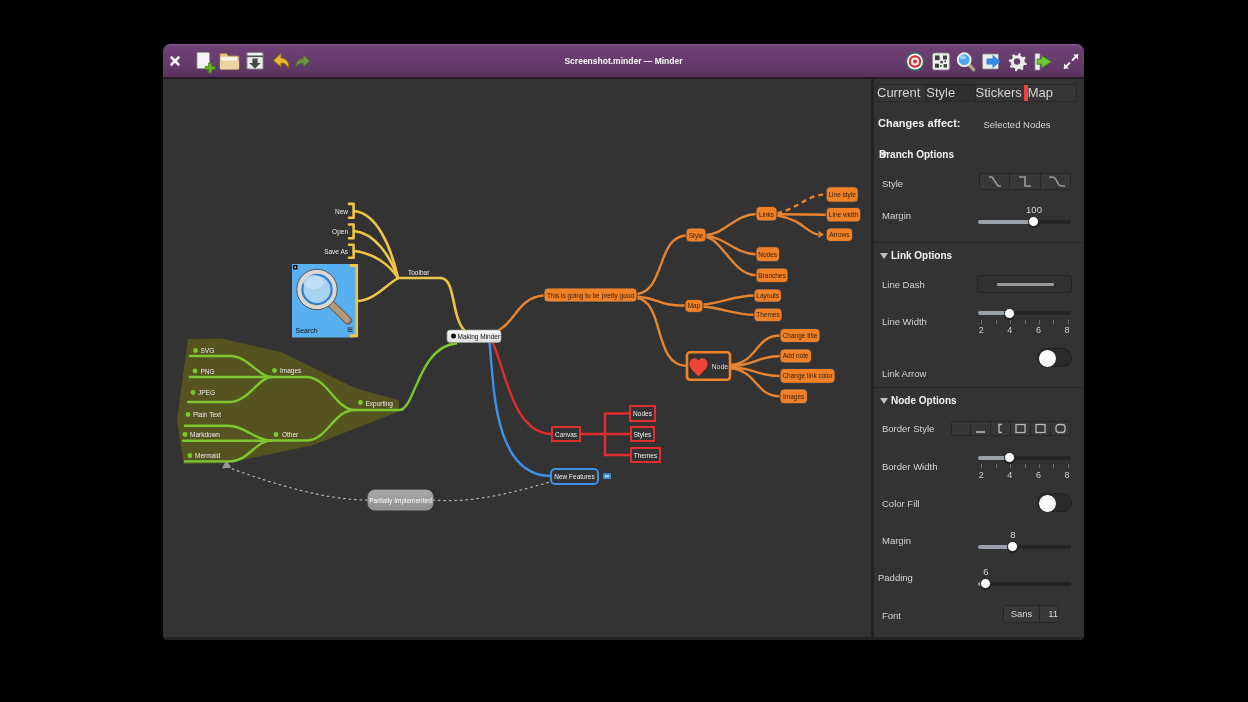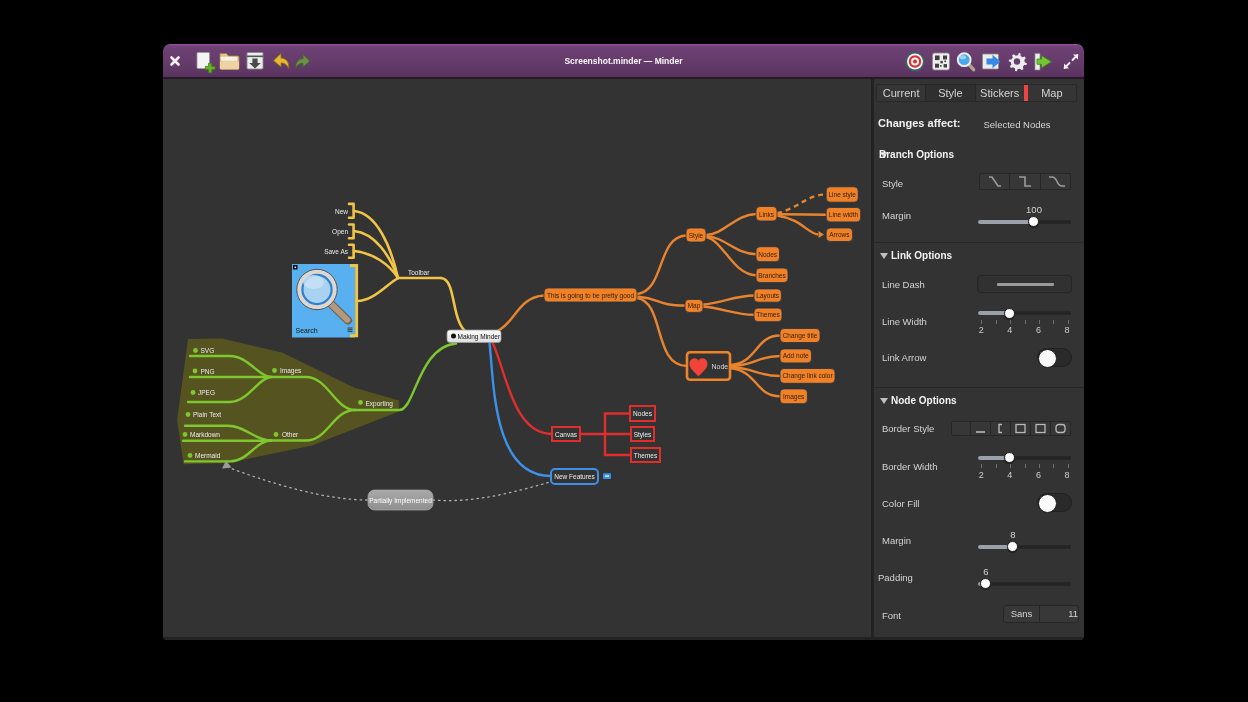--- a/index.html
+++ b/index.html
@@ -15,21 +15,21 @@
 .sb-label{position:absolute;color:#d4d4d4;font-size:9.5px;}
 .sb-head{position:absolute;color:#f2f2f2;font-size:10px;font-weight:bold;}
 .tri{position:absolute;width:0;height:0;border-left:4.5px solid transparent;border-right:4.5px solid transparent;border-top:6px solid #c0c0c0;}
 .track{position:absolute;height:4px;border-radius:2px;background:#242424;box-shadow:inset 0 0 0 1px #272727;}
 .trackfill{position:absolute;height:4px;border-radius:2px;background:#9aa1ab;}
 .knob{position:absolute;width:11px;height:11px;border-radius:50%;background:#fff;border:1px solid #1e1e1e;box-shadow:0 1px 1px rgba(0,0,0,.4);}
 .switch{position:absolute;width:35px;height:19px;border-radius:10px;background:#2a2a2a;border:1px solid #202020;}
 .sknob{position:absolute;left:0px;top:0px;width:19px;height:19px;border-radius:50%;background:#fafafa;border:1px solid #1e1e1e;}
 .tick{position:absolute;width:1px;height:4px;background:#6e6e6e;}
 .ticklabel{position:absolute;color:#c9ced4;font-size:9px;transform:translateX(-50%);}
-.tab{flex:1;text-align:center;line-height:16px;color:#d4d4d4;font-size:11px;background:#353536;}
+.tab{flex:1;line-height:16px;color:#d4d4d4;font-size:13px;background:#353536;}
 .bsty{flex:1;display:flex;align-items:center;justify-content:center;}
 </style>
 </head>
 <body>
 <div id="win">
   <div id="hb">
     <div id="title">Screenshot.minder — Minder</div>
     <svg class="hicon" style="left:0;top:0;" width="921" height="33" viewBox="0 0 921 33">
 
       <path d="M8.5 13.5 L15.5 20.5 M15.5 13.5 L8.5 20.5" stroke="#f4f0f4" stroke-width="2.6" stroke-linecap="round"></path>
@@ -338,21 +338,21 @@
       <div class="tick" style="left:121.6px;top:240.5px;"></div>
       <div class="tick" style="left:135.8px;top:240.5px;"></div>
       <div class="tick" style="left:150.8px;top:240.5px;"></div>
       <div class="tick" style="left:165px;top:240.5px;"></div>
       <div class="tick" style="left:179.3px;top:240.5px;"></div>
       <div class="tick" style="left:193.5px;top:240.5px;"></div>
     <div class="ticklabel" style="left:107.3px;top:246px;">2</div>
       <div class="ticklabel" style="left:135.8px;top:246px;">4</div>
       <div class="ticklabel" style="left:164.6px;top:246px;">6</div>
       <div class="ticklabel" style="left:193px;top:246px;">8</div>
-    <div class="sb-label" style="left:8px;top:273px;">Link Arrow</div>
+    <div class="sb-label" style="left:8px;top:289px;">Link Arrow</div>
     <div class="switch" style="left:163px;top:269px;">
         <div class="sknob"></div>
       </div>
 
     <div style="position:absolute;left:0;top:308px;width:210px;height:1px;background:#272727;"></div>
     <div class="tri" style="left:6px;top:319px;"></div>
     <div class="sb-head" style="left:17px;top:316px;">Node Options</div>
     <div class="sb-label" style="left:8px;top:344px;">Border Style</div>
     <div style="position:absolute;left:76.5px;top:342px;width:120.5px;height:15px;display:flex;background:#373737;border:1px solid #262626;border-radius:2px;">
       <div class="bsty" style="border-right:1px solid #262626;"></div>
@@ -405,19 +405,19 @@
     <div class="sb-label" style="left:125px;top:450px;width:28px;text-align:center;">8</div>
     <div class="track" style="left:104px;top:465.5px;width:93px;"></div>
     <div class="trackfill" style="left:104px;top:465.5px;width:35px;"></div>
     <div class="knob" style="left:133px;top:461.5px;"></div>
     <div class="sb-label" style="left:4px;top:493px;">Padding</div>
     <div class="sb-label" style="left:98px;top:487px;width:28px;text-align:center;">6</div>
     <div class="track" style="left:104px;top:502.5px;width:93px;"></div>
     <div class="trackfill" style="left:104px;top:502.5px;width:8px;"></div>
     <div class="knob" style="left:106px;top:498.5px;"></div>
     <div class="sb-label" style="left:8px;top:531px;">Font</div>
-    <div style="position:absolute;left:129px;top:526px;width:76px;height:18px;display:flex;background:#383838;border:1px solid #262626;border-radius:3px;color:#d4d4d4;font-size:9.5px;">
+    <div style="position:absolute;left:129px;top:526px;width:56px;height:18px;display:flex;background:#383838;border:1px solid #262626;border-radius:3px;color:#d4d4d4;font-size:9.5px;">
       <div style="flex:0 0 36px;border-right:1px solid #262626;text-align:center;line-height:16px;">Sans</div>
       <div style="flex:1;text-align:right;line-height:16px;">11</div>
     </div>
   </div>
   <div id="win-bottom"></div>
 </div>
 
 </body></html>

